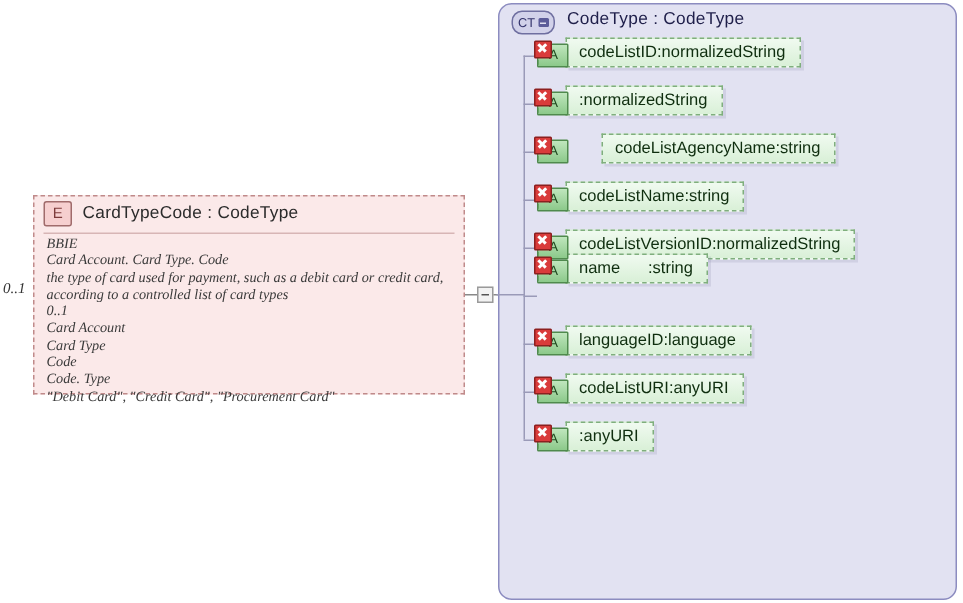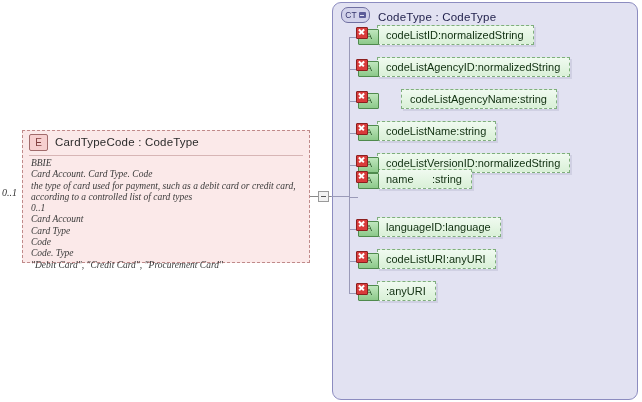--- a/index.html
+++ b/index.html
@@ -75,21 +75,21 @@
   #right-box{
     position:absolute;left:332px;top:2px;width:306px;height:398px;
     border:1px solid #8c8cc0;
     border-radius:9px;
     background:#e2e2f2;
     box-sizing:border-box;
     overflow:hidden;
   }
   #right-header{
     position:absolute;left:8px;top:4px;
-    display:flex;align-items:flex-end;
+    display:flex;align-items:flex-start;
   }
   .icon-ct{
     width:27px;height:14px;
     border:1px solid #6f6fa0;
     border-radius:7px;
     background:#d2d2ea;
     display:flex;align-items:center;justify-content:center;
     gap:2px;
     flex:0 0 auto;
   }
@@ -251,21 +251,20 @@
           <span class="attr-type">normalizedString</span>
         </span>
       </div>
       <div class="attr-row" style="left: 356px; top: 56px;">
         <span class="attr-icon">
           <span class="fold"></span>
           <span class="tag"></span>
           <span class="badge"></span>
         </span>
         <span class="attr-body">
-          <span class="attr-name">codeListAgencyID</span>
           <span class="attr-sep"> : </span>
           <span class="attr-type">normalizedString</span>
         </span>
       </div>
       <div class="attr-row" style="left: 356px; top: 88px; gap: 24px;">
         <span class="attr-icon">
           <span class="fold"></span>
           <span class="tag"></span>
           <span class="badge"></span>
         </span>

